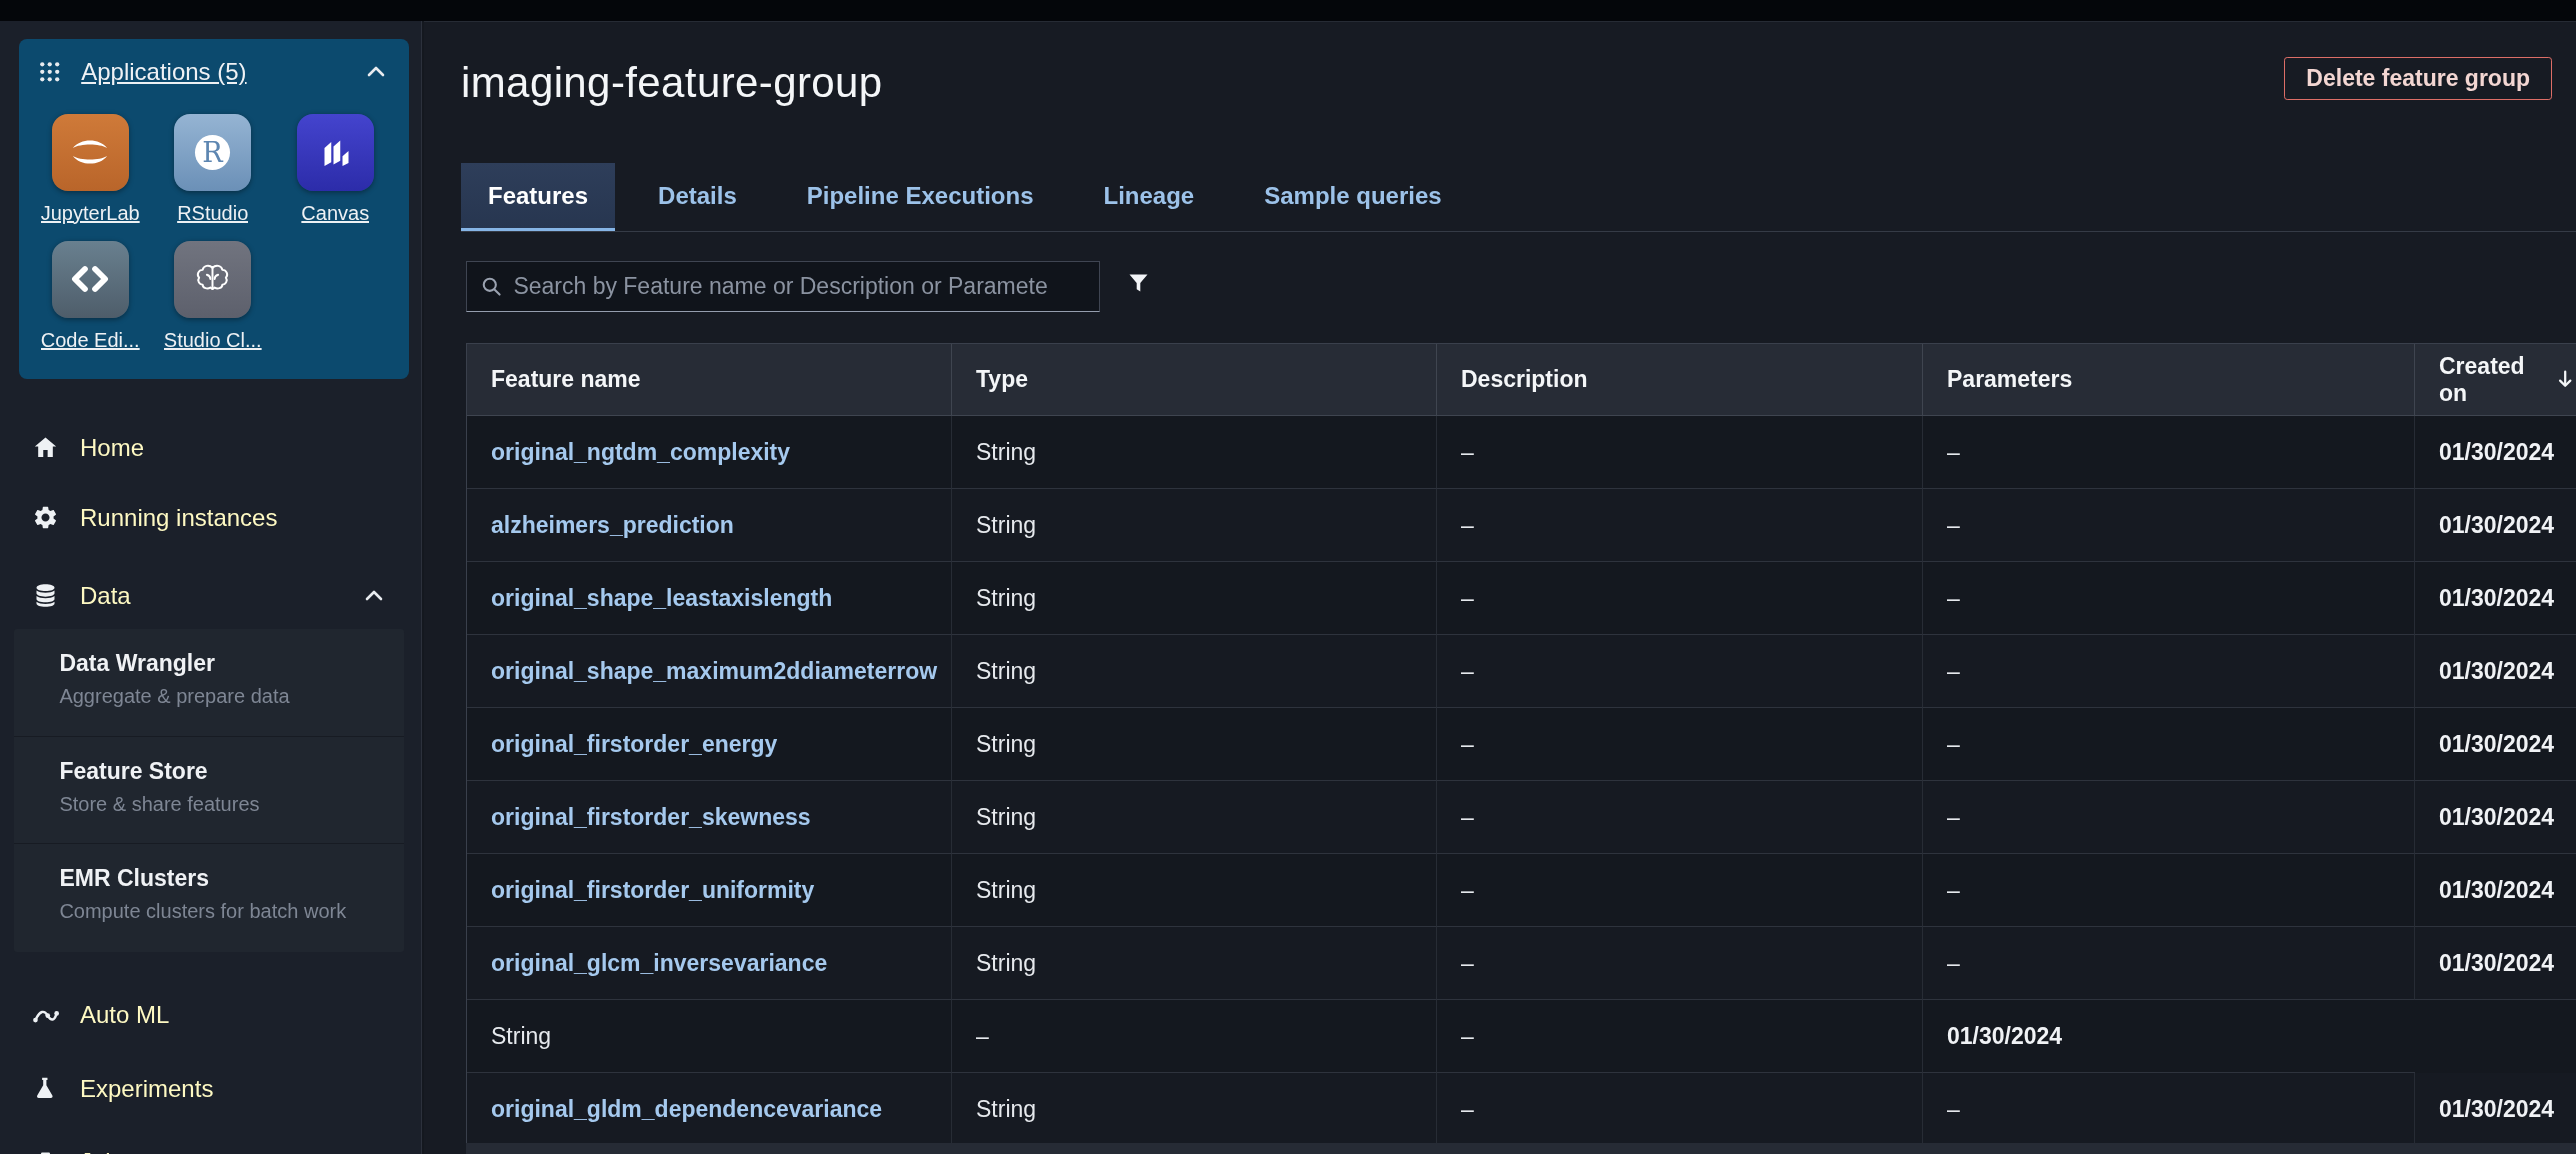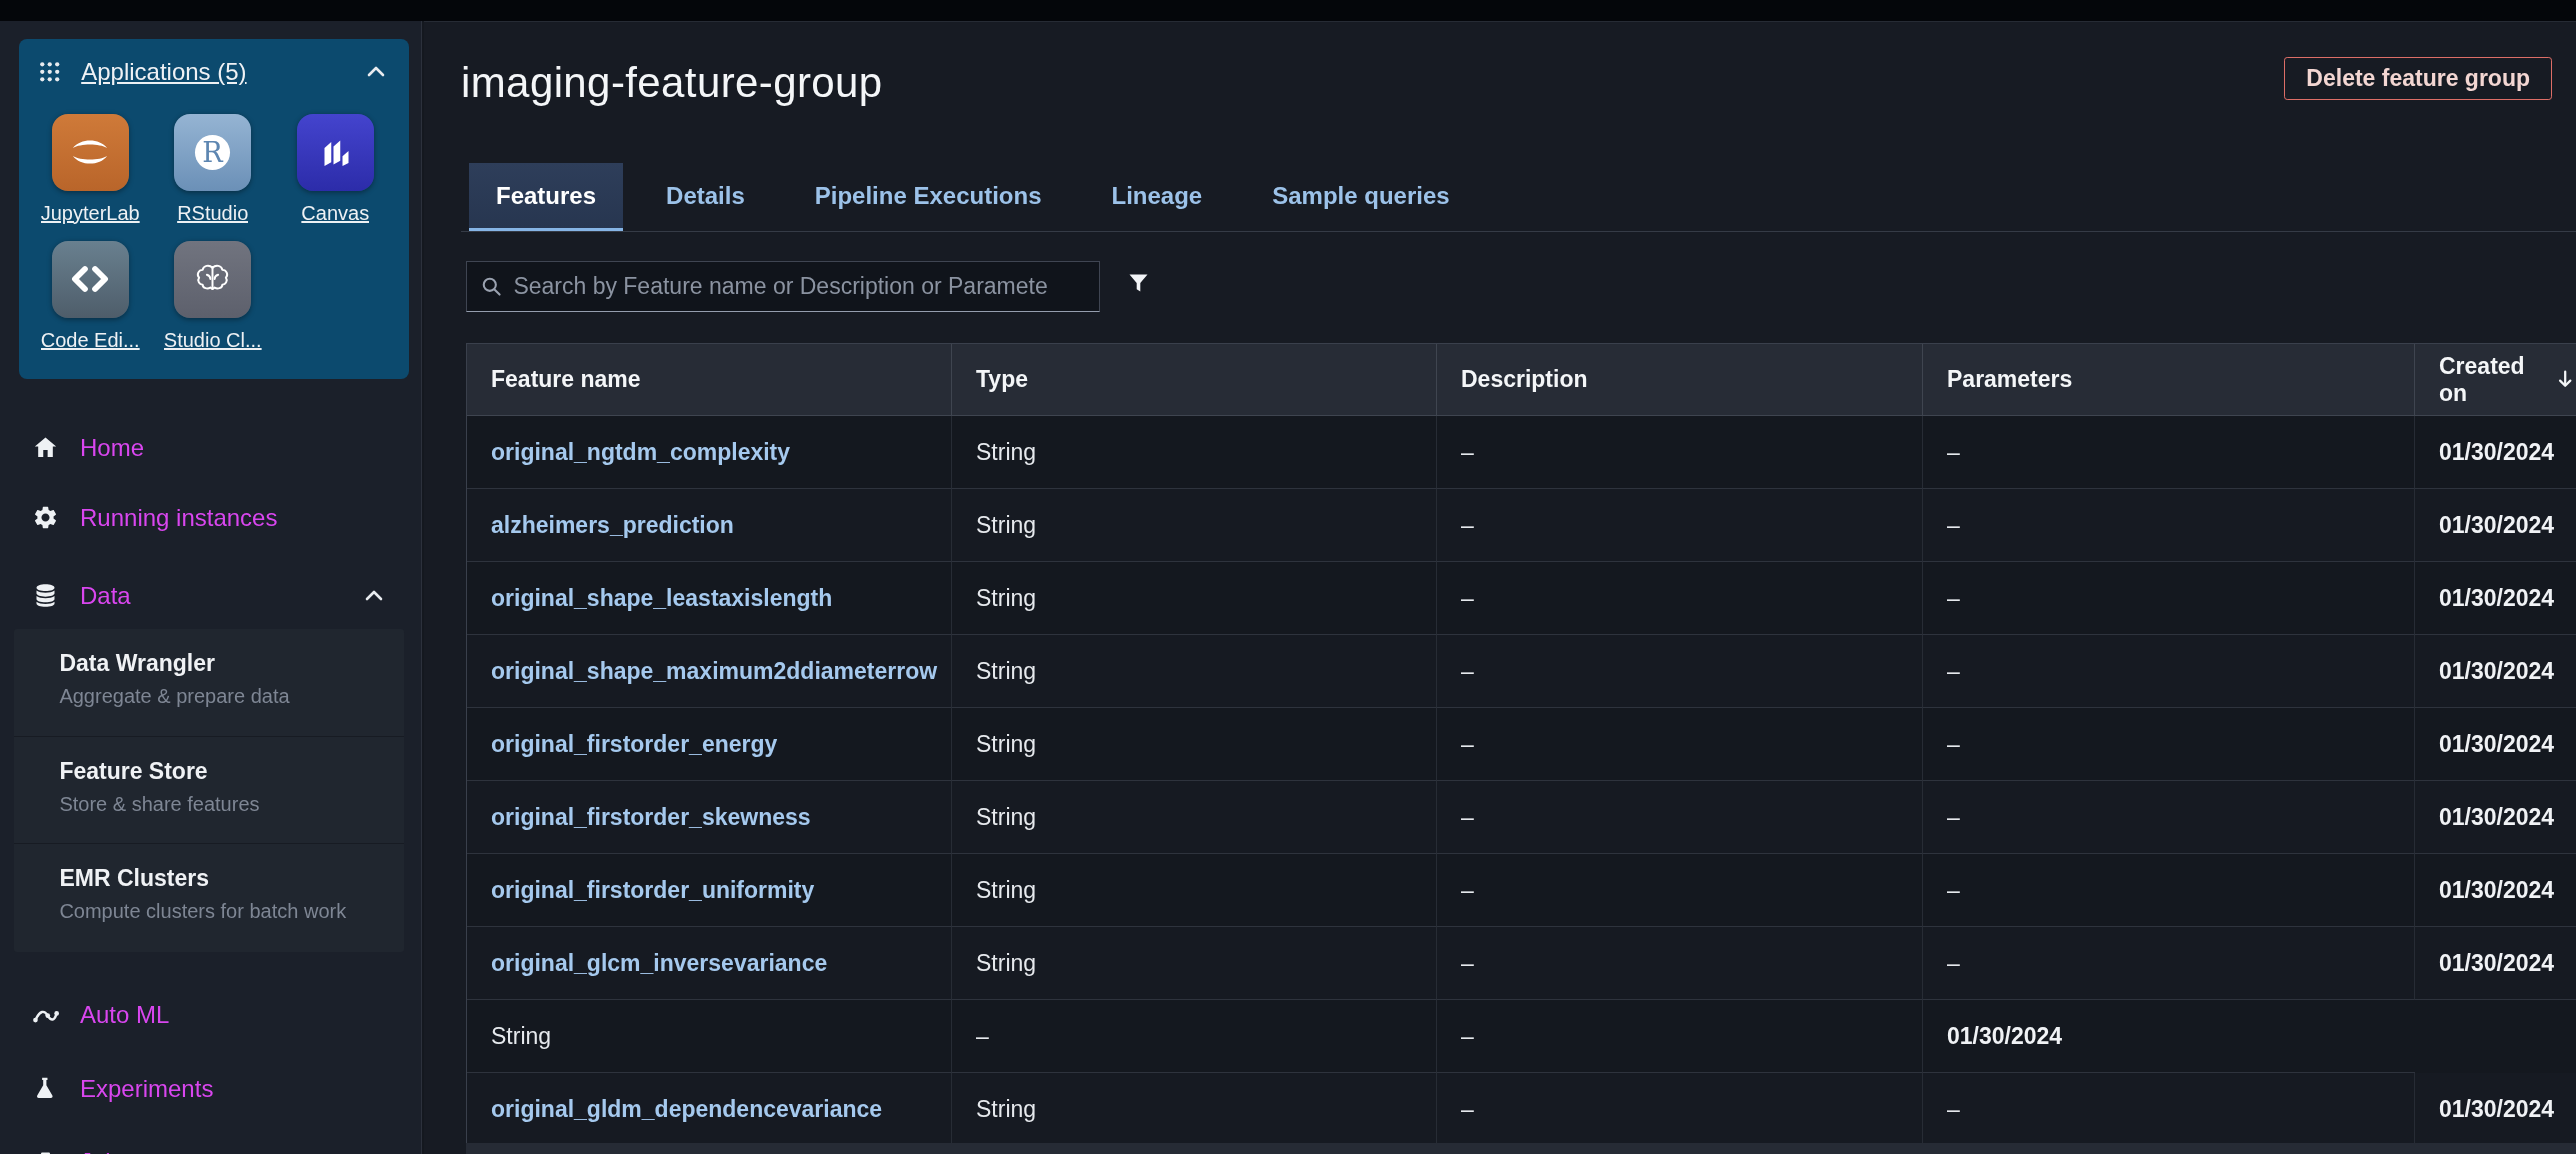--- a/index.html
+++ b/index.html
@@ -44,21 +44,21 @@
   .app-label {
     margin-top:11.2px; font-size:20px; color:#eef1f4; max-width:117px;
     white-space:nowrap; overflow:hidden; text-overflow:clip; text-align:center;
   }
 
   .nav-item {
     position:absolute; left:0; width:100%; height:51px;
     display:flex; align-items:center; padding-left:29px; cursor:pointer;
   }
   .nav-item .ic { width:32px; color:#eef1f4; margin-right:19px; display:flex; justify-content:center; }
-  .nav-label { font-size:24px; font-weight:500; color:#d946ef; }
+  .nav-label { font-size:24px; font-weight:500; color:#fef9c3; }
   .nav-item .chev { position:absolute; right:35px; color:#e8ebef; }
 
   .subpanel {
     position:absolute; left:14.4px; top:608px; width:390px; height:323px;
     background:#20262f; border-radius:3.2px; overflow:hidden;
   }
   .subitem { height:107px; padding:21px 16px 0 45px; border-top:1.6px solid #171b23; cursor:pointer; }
   .subitem:first-child { border-top:none; }
   .subitem-title { font-size:23px; font-weight:600; color:#f0f2f5; }
   .subitem-desc  { font-size:20px; color:#7e8694; margin-top:8px; }
@@ -71,21 +71,21 @@
   .page-title {
     position:absolute; left:37px; top:37px;
     font-size:42px; font-weight:500; color:#f4f6f8; letter-spacing:0.4px;
   }
   .delete-btn {
     position:absolute; right:24px; top:35px; height:43px; padding:0 21px;
     background:transparent; border:1.6px solid #dd6e67; border-radius:3.2px;
     color:#f3d6d2; font-size:23px; font-weight:600; font-family:inherit; cursor:pointer;
   }
 
-  .tabs { position:absolute; left:37px; top:141px; height:69px; display:flex;margin-left:8px; }
+  .tabs { position:absolute; left:37px; top:141px; height:69px; display:flex; }
   .tab {
     height:69px; padding:0 27px; margin-right:16px;
     display:flex; align-items:center;
     font-size:24px; font-weight:600; color:#9cc2e9;
     border-bottom:4.8px solid transparent; cursor:pointer;
   }
   .tab.active {
     color:#ffffff;
     background:linear-gradient(180deg,#2e3e5a,#273650);
     border-bottom:4.8px solid #86b5e6;

